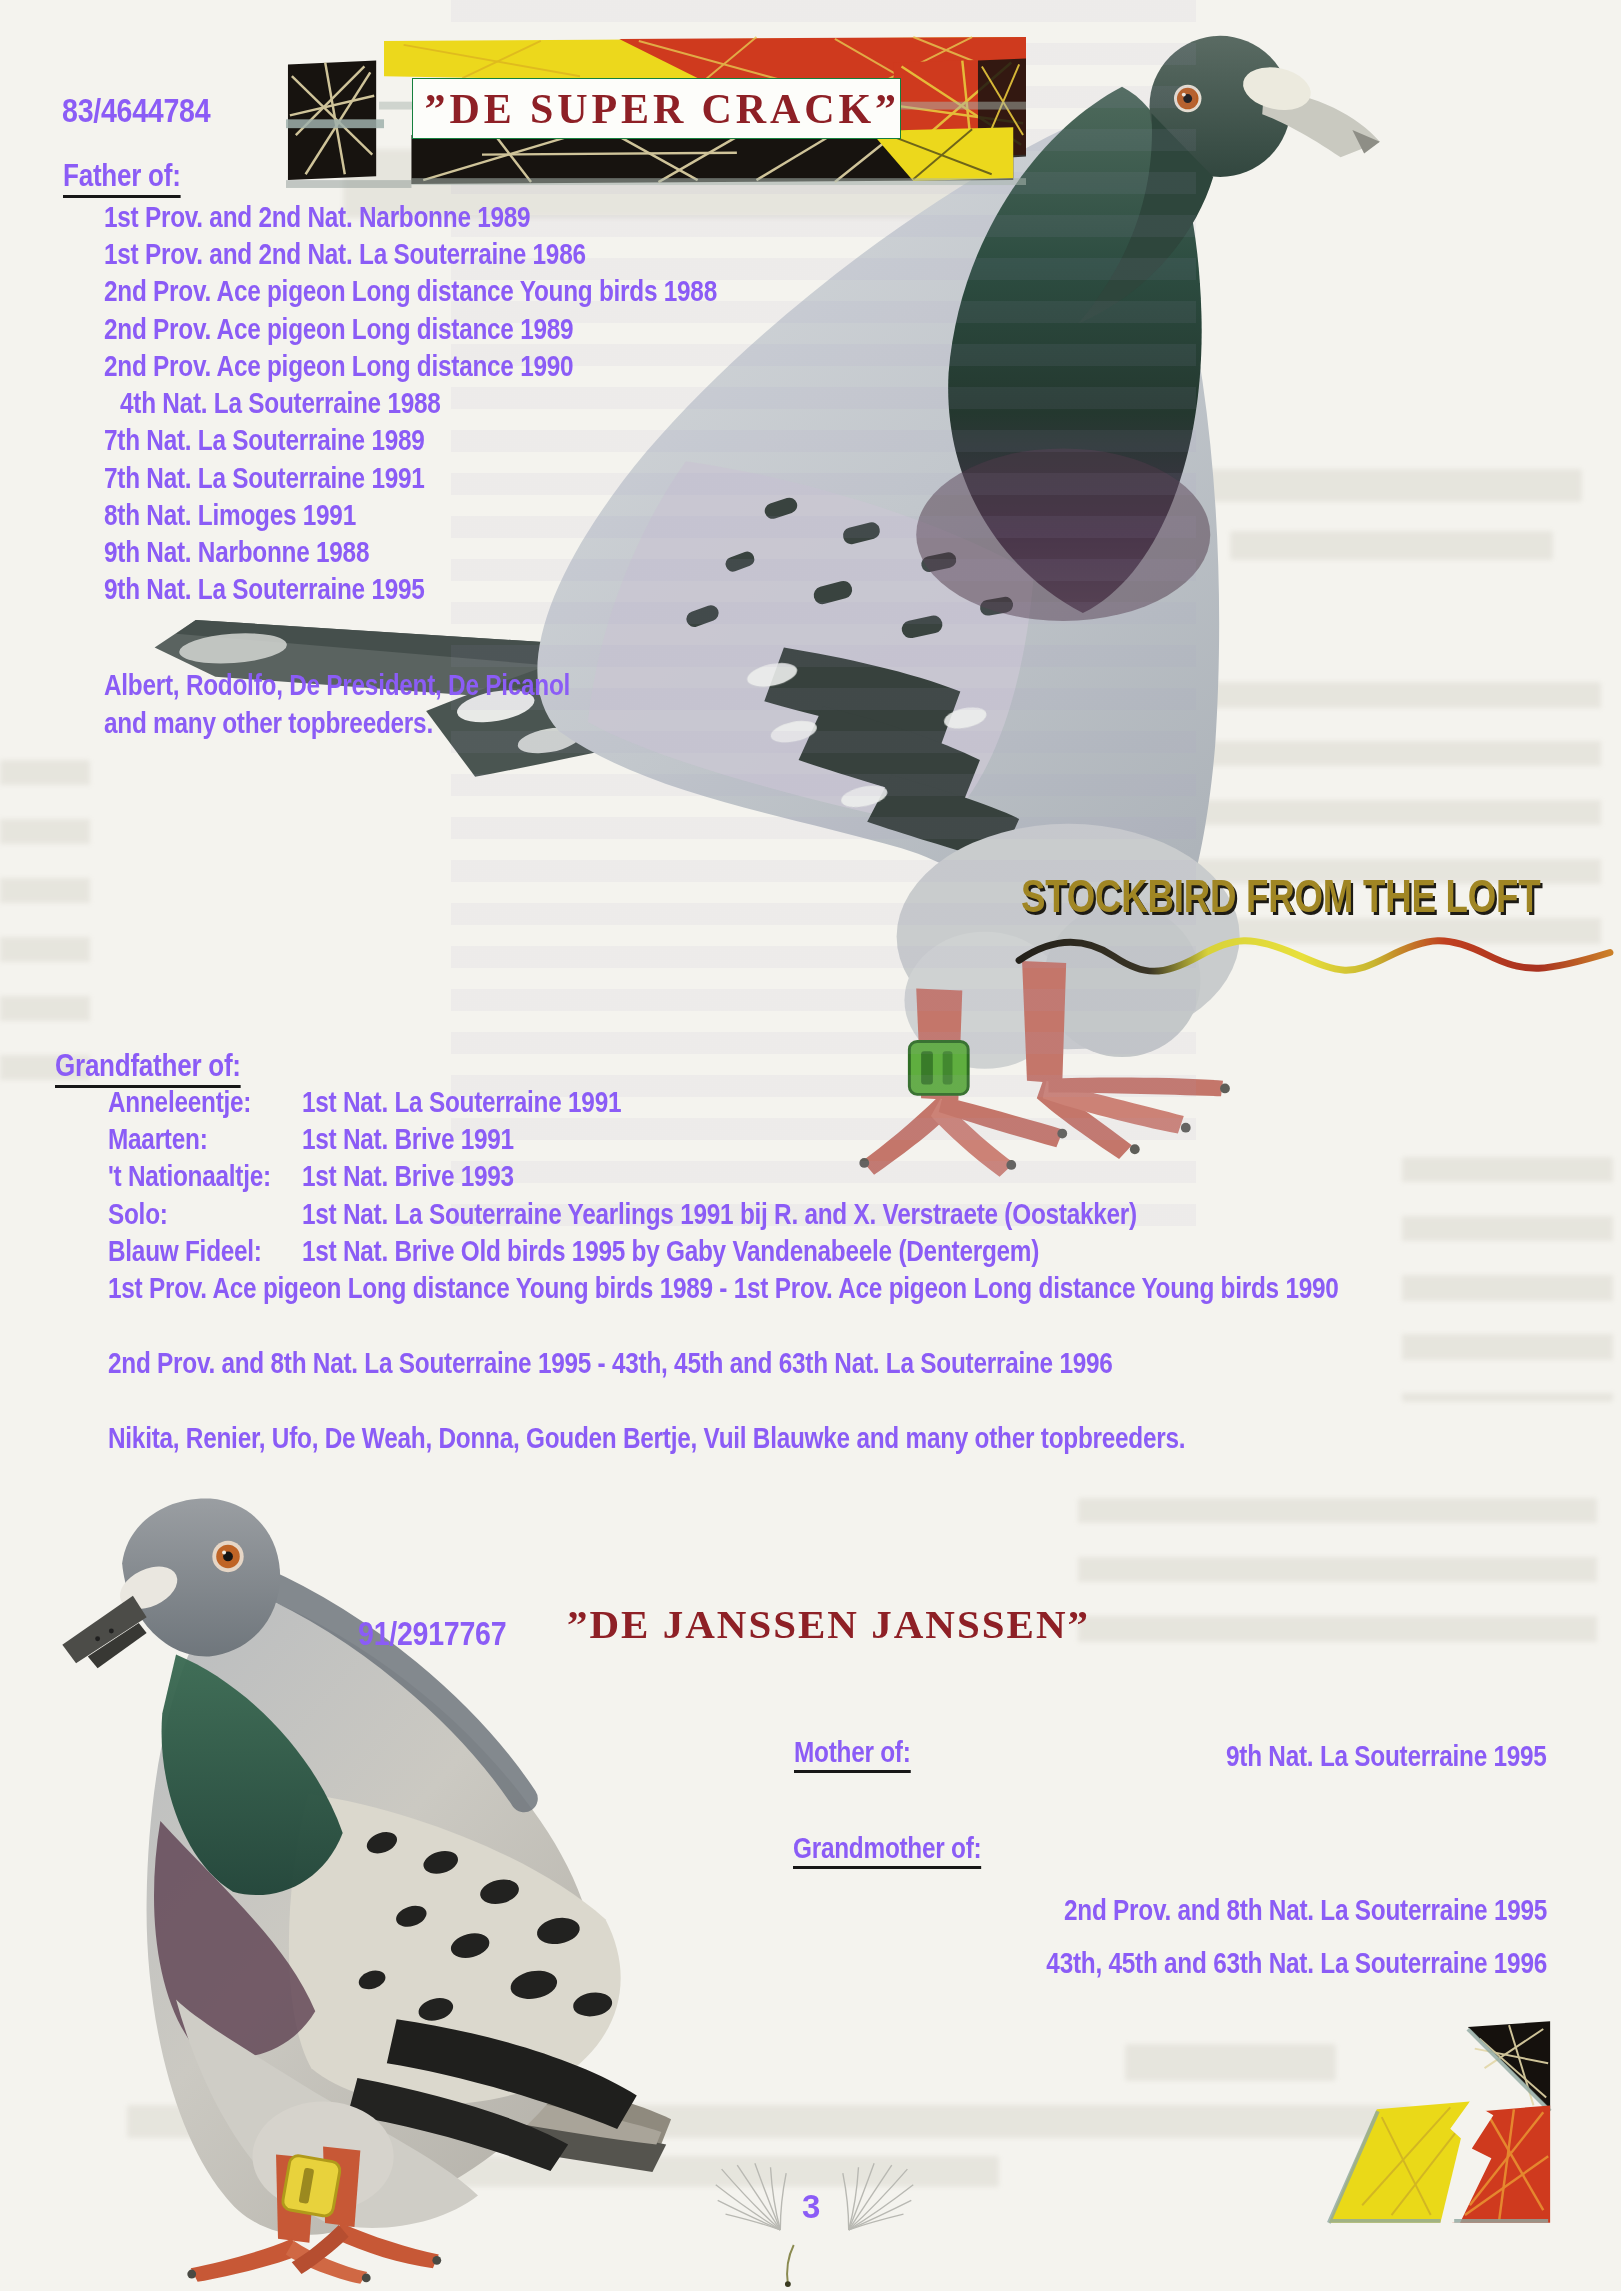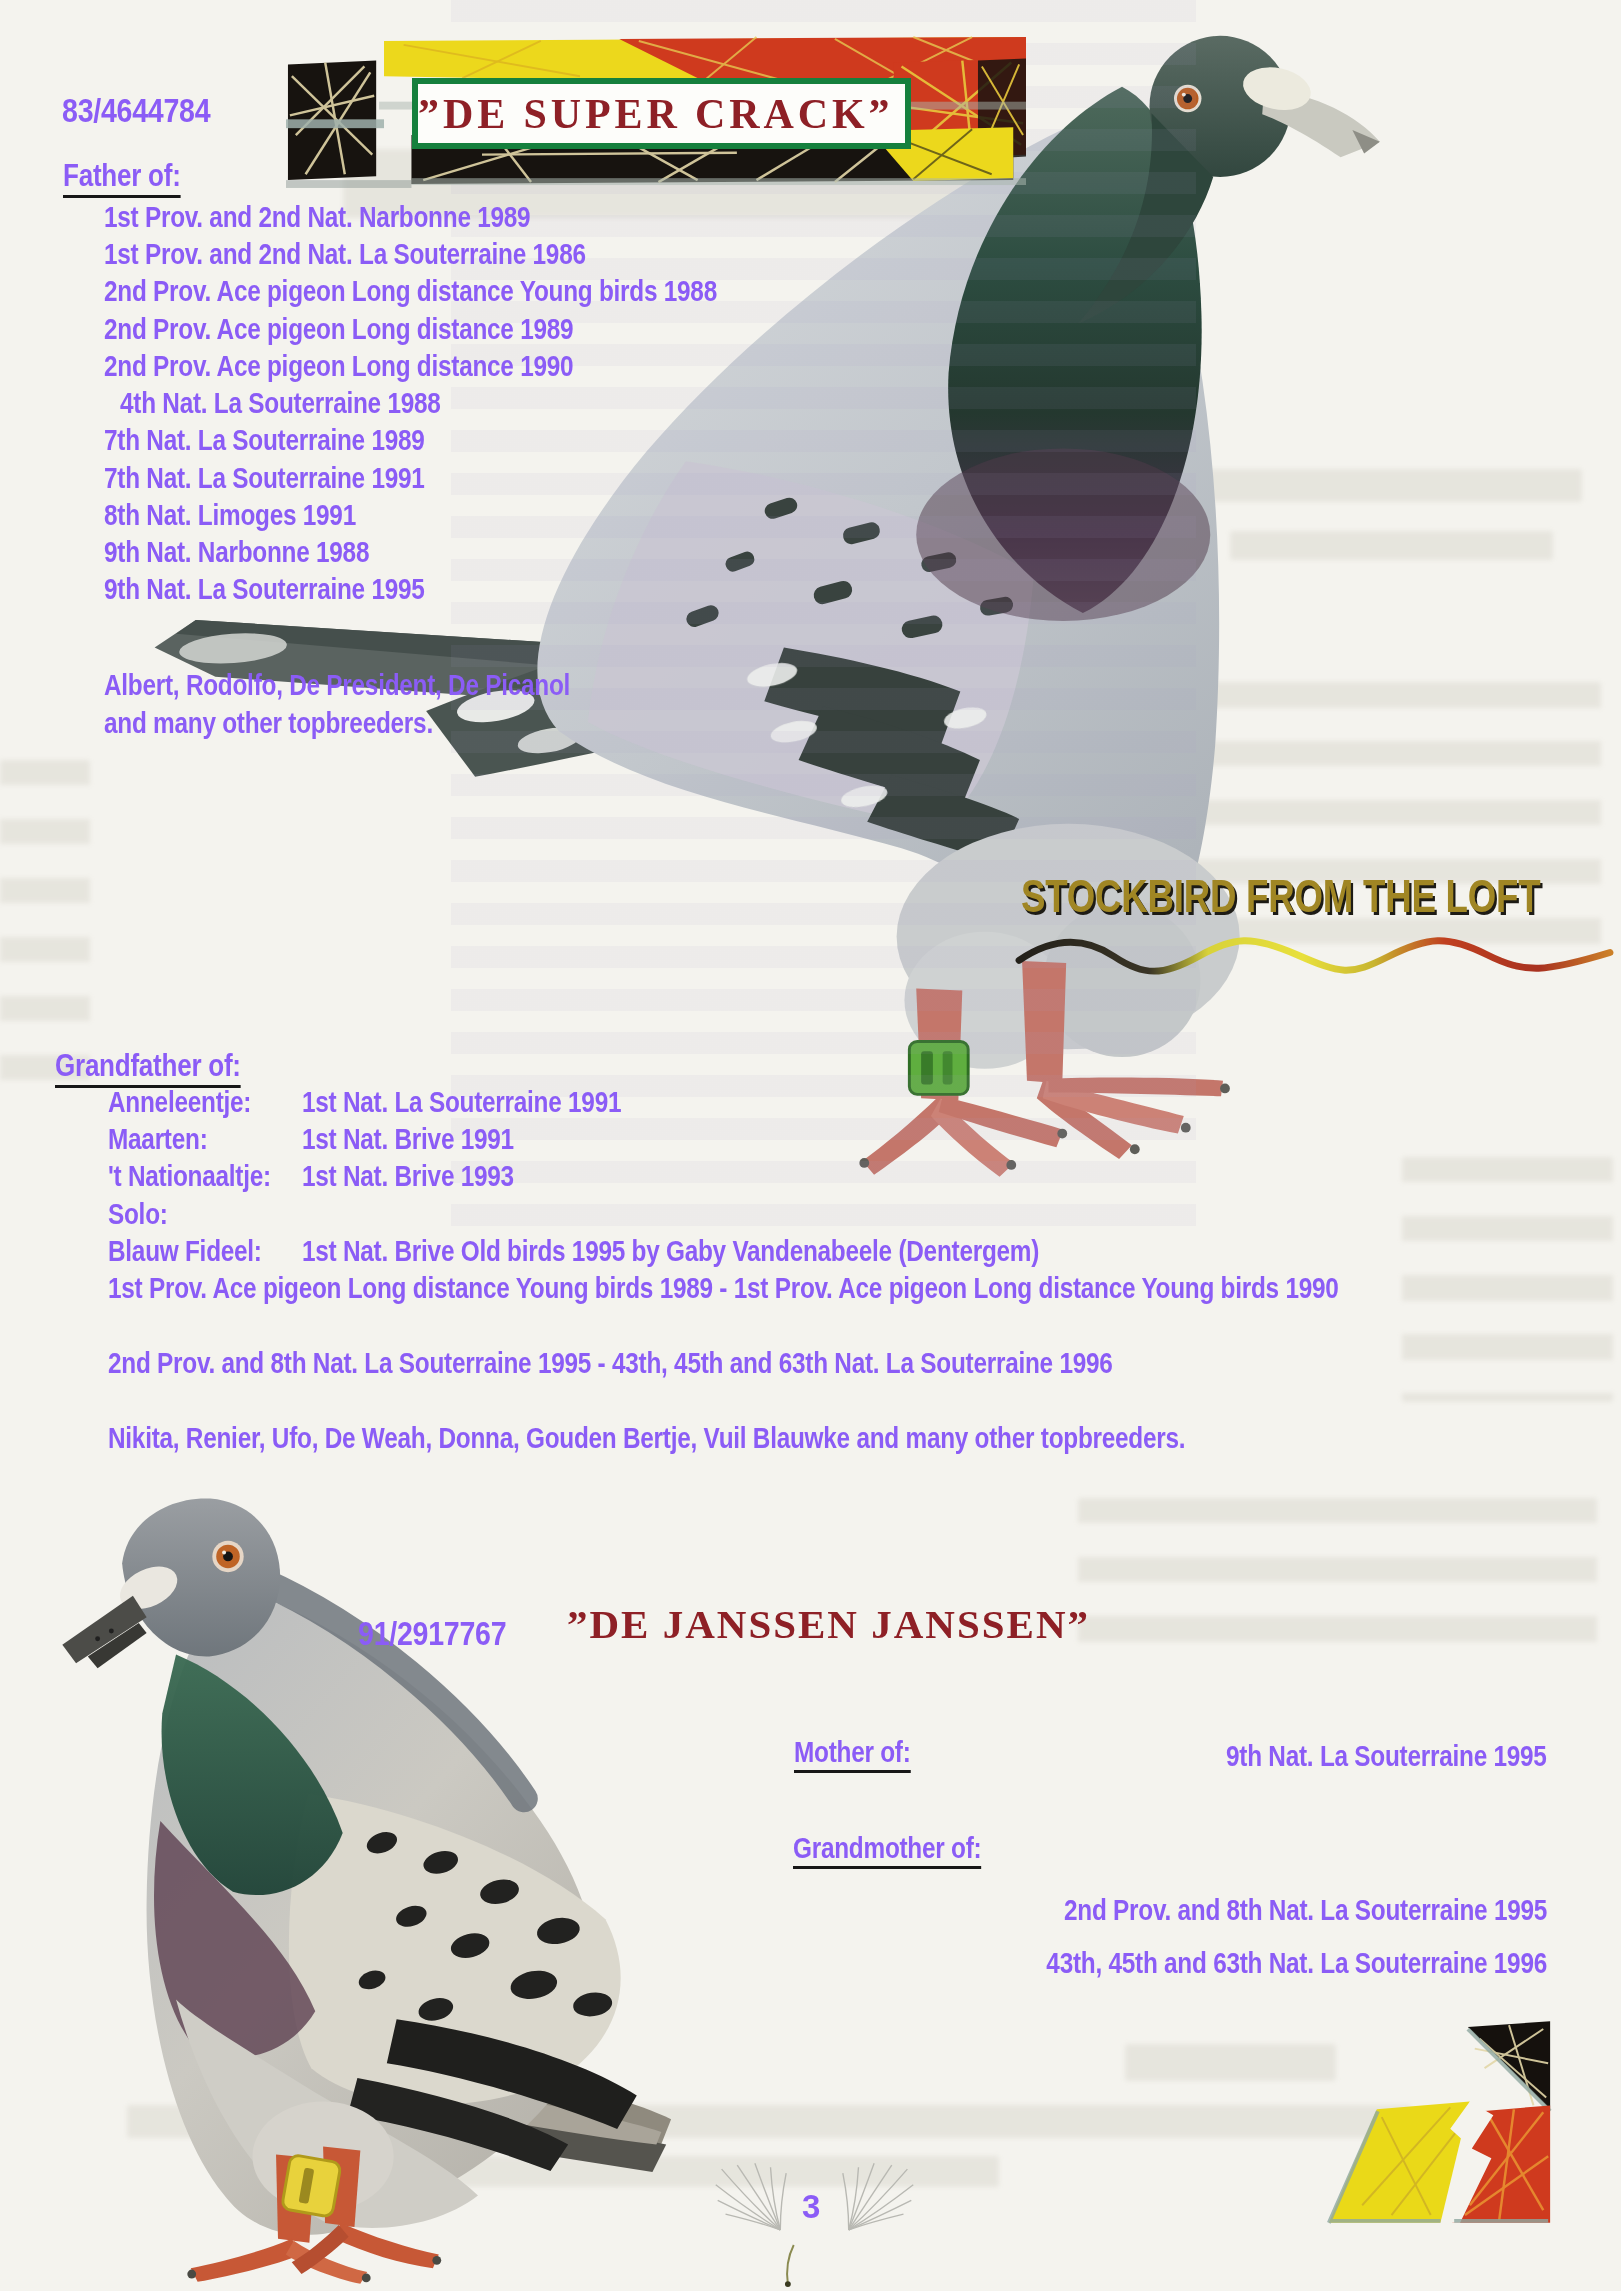--- a/index.html
+++ b/index.html
@@ -13,22 +13,22 @@
   .fs32{font-size:31px;line-height:33px;}
   .fs35{font-size:34px;line-height:36px;}
   .red-serif{font-family:"Liberation Serif","DejaVu Serif",serif;color:#8e2026;font-weight:600;}
   .gold{color:#a08624;text-shadow:2.9px 2.9px 0 #1d1b15;letter-spacing:1px;}
   .rightbox{text-align:right;}
   .ghost{position:absolute;opacity:.22;filter:blur(2.5px);pointer-events:none;border-radius:2.9px;}
   .gbar{background:#b9b5a6;}
   .glines{background:repeating-linear-gradient(180deg,#b9b5a6 0 25.5px,rgba(0,0,0,0) 25.5px 59px);}
   .banding{position:absolute;pointer-events:none;
            background:repeating-linear-gradient(180deg,rgba(168,158,200,.09) 0 21.6px,rgba(255,255,255,0) 21.6px 43px);}
-  .title-box{position:absolute;background:#fdfdfa;border:6px solid #15803d;
-             display:flex;align-items:center;justify-content:flex-start;}
+  .title-box{position:absolute;background:#fdfdfa;border:1px solid #15803d;
+             display:flex;align-items:center;justify-content:flex-end;}
   svg{position:absolute;overflow:visible;}
 </style>
 </head>
 <body>
 
 <div class="page">
 
   <div class="ghost gbar" style="left:343px;top:149px;width:676px;height:69px;"></div>
   <div class="ghost gbar" style="left:1161px;top:469px;width:421px;height:33px;"></div>
   <div class="ghost gbar" style="left:1230px;top:531px;width:323px;height:29px;"></div>
@@ -247,20 +247,21 @@
   <div class="t fs32" style="left:55px;top:1049px;">
     <span class="sq"><span class="u">Grandfather of:</span></span>
   </div>
   <div class="t fs30" style="left:108px;top:1087px;"><span class="sq">Anneleentje:</span></div>
   <div class="t fs30" style="left:302px;top:1087px;"><span class="sq">1st Nat. La Souterraine 1991</span></div>
   <div class="t fs30" style="left:108px;top:1124px;"><span class="sq">Maarten:</span></div>
   <div class="t fs30" style="left:302px;top:1124px;"><span class="sq">1st Nat. Brive 1991</span></div>
   <div class="t fs30" style="left:108px;top:1161px;"><span class="sq">'t Nationaaltje:</span></div>
   <div class="t fs30" style="left:302px;top:1161px;"><span class="sq">1st Nat. Brive 1993</span></div>
   <div class="t fs30" style="left:108px;top:1199px;"><span class="sq">Solo:</span></div>
+  <div class="t fs30" style="left:302px;top:1199px;"><span class="sq">1st Nat. La Souterraine Yearlings 1991 bij R. and X. Verstraete  (Oostakker)</span></div>
   <div class="t fs30" style="left:108px;top:1236px;"><span class="sq">Blauw Fideel:</span></div>
   <div class="t fs30" style="left:302px;top:1236px;"><span class="sq">1st Nat. Brive Old birds 1995 by Gaby Vandenabeele (Dentergem)</span></div>
   <div class="t fs30" style="left:108px;top:1273px;"><span class="sq">1st Prov. Ace pigeon Long distance Young birds 1989 - 1st Prov. Ace pigeon Long distance Young birds 1990</span></div>
   <div class="t fs30" style="left:108px;top:1348px;"><span class="sq">2nd Prov. and 8th Nat. La Souterraine 1995 - 43th, 45th and 63th Nat. La Souterraine 1996</span></div>
   <div class="t fs30" style="left:108px;top:1423px;"><span class="sq">Nikita, Renier, Ufo, De Weah, Donna, Gouden Bertje, Vuil Blauwke and many other topbreeders.</span></div>
 
   <svg style="left:29px;top:1470px;" width="647" height="814" viewBox="0 0 660 830">
     <defs>
       <linearGradient id="p2body" x1="0" y1="0" x2=".8" y2="1">
         <stop offset="0" stop-color="#b9bcbf"></stop>

